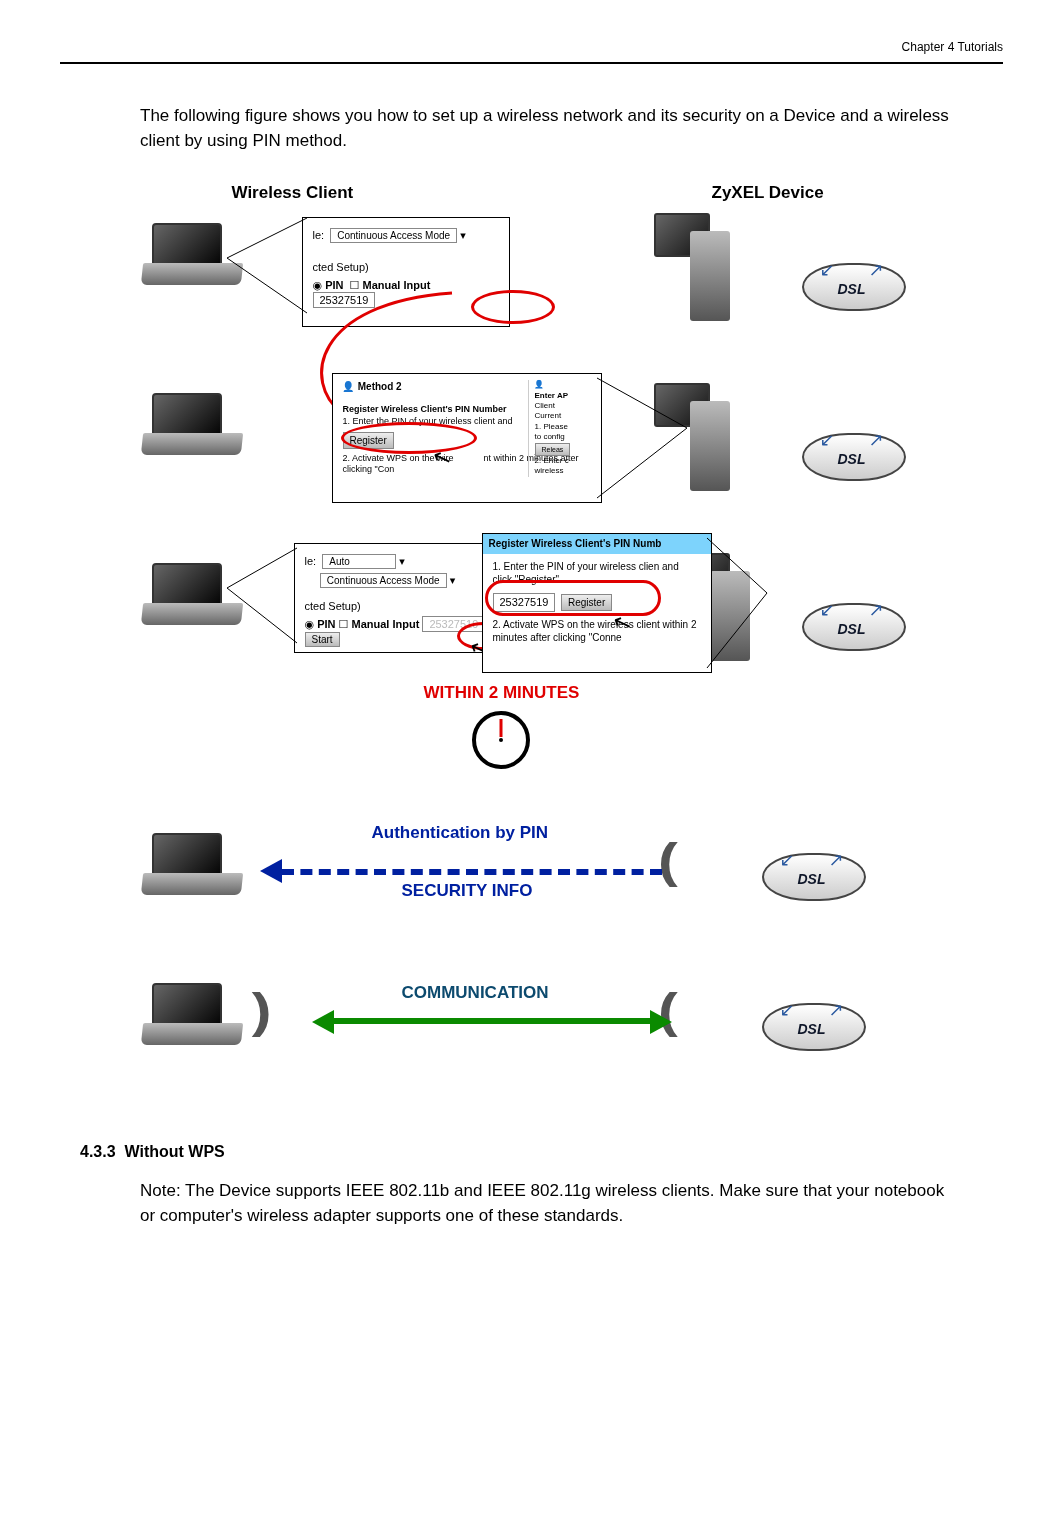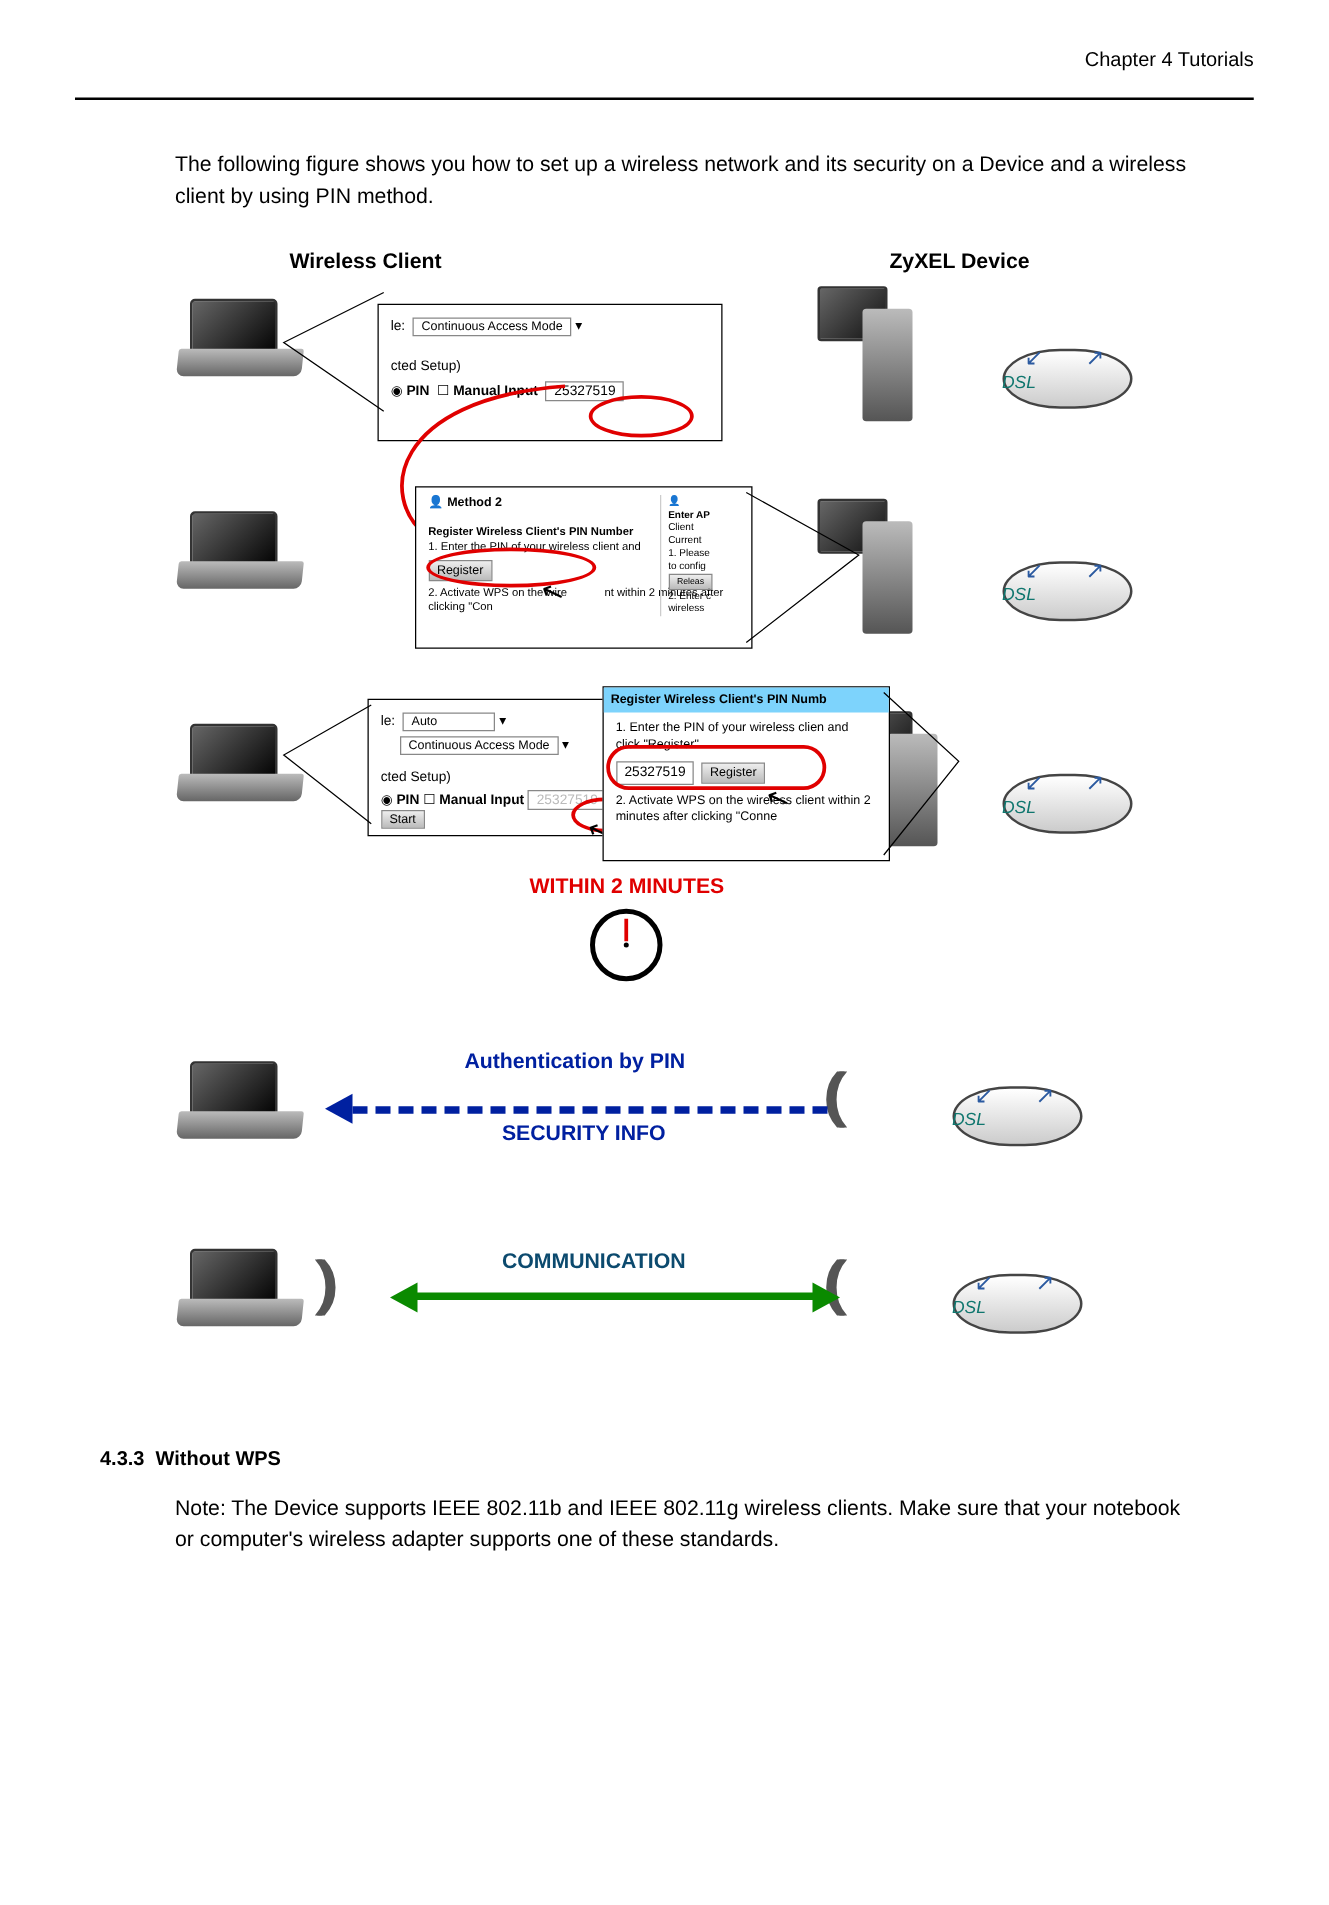--- a/index.html
+++ b/index.html
@@ -1,33 +1,33 @@
 <!DOCTYPE html>
 <html><head>
 <meta charset="utf-8">
 <style>
   html,body{margin:0;padding:0;background:#fff;font-family:Verdana,Geneva,sans-serif;color:#000}
   .page{width:1063px;height:1524px;position:relative;box-sizing:border-box;padding:40px 60px 30px 60px}
-  .hdr{border-bottom:2px solid #000;padding-bottom:20px;text-align:right;font-size:16px}
+  .hdr{border-bottom:2px solid #000;padding-bottom:8px;text-align:right;font-size:12px}
   .intro{margin:40px 40px 0 80px;font-size:17px;line-height:1.45}
   .fig{position:relative;width:860px;height:940px;margin:30px auto 0 auto}
   
   .laptop{position:absolute;width:100px;height:70px}
   .laptop .scr{position:absolute;left:10px;top:0;width:66px;height:44px;background:linear-gradient(135deg,#666,#000);border:2px solid #333;border-radius:4px}
   .laptop .base{position:absolute;left:0;top:40px;width:100px;height:22px;background:linear-gradient(180deg,#bbb,#666);border-radius:2px 2px 6px 6px;transform:skewX(-6deg)}
   .tower{position:absolute;width:60px;height:110px}
   .tower .mon{position:absolute;left:-18px;top:0;width:52px;height:40px;background:linear-gradient(135deg,#666,#111);border:2px solid #333;border-radius:3px}
   .tower .box{position:absolute;left:18px;top:18px;width:40px;height:90px;background:linear-gradient(180deg,#bbb,#555);border-radius:3px}
   .dsl{position:absolute;width:100px;height:60px}
   .dsl .body{position:absolute;left:0;top:10px;width:100px;height:44px;background:linear-gradient(180deg,#fff,#ccc);border:2px solid #444;border-radius:50px/26px}
-  .dsl .lbl{position:absolute;left:0;right:0;top:28px;text-align:left;font-size:14px;color:#0f766e;font-style:italic;font-weight:normal}
+  .dsl .lbl{position:absolute;left:0;right:0;top:28px;text-align:center;font-size:14px;color:#0f172a;font-style:italic;font-weight:bold}
   .dsl .arrow{position:absolute;top:6px;font-size:18px;color:#2b5aa0}
   
   .callout{position:absolute;background:#fff;border:1px solid #000;font-size:11px;padding:10px;box-sizing:border-box}
-  .co1{left:200px;top:44px;width:276px;height:110px}
+  .co1{left:200px;top:34px;width:208px;height:110px}
   .co2{left:230px;top:190px;width:270px;height:130px}
   .co3{left:192px;top:360px;width:220px;height:110px}
   .co4{left:380px;top:350px;width:230px;height:140px}
   .btn{display:inline-block;background:linear-gradient(180deg,#eee,#bbb);border:1px solid #888;padding:1px 6px;font-size:10px}
   .pinbox{display:inline-block;border:1px solid #888;padding:1px 6px;font-size:11px;background:#fff}
   .oval{position:absolute;border:3px solid #e00000;border-radius:50%;background:transparent}
   .lblTop{position:absolute;font-weight:bold;font-size:17px}
   .redtxt{position:absolute;color:#e00000;font-weight:bold;font-size:17px}
   
   .clock{position:absolute;width:50px;height:50px;border:4px solid #000;border-radius:50%;background:#fff}

